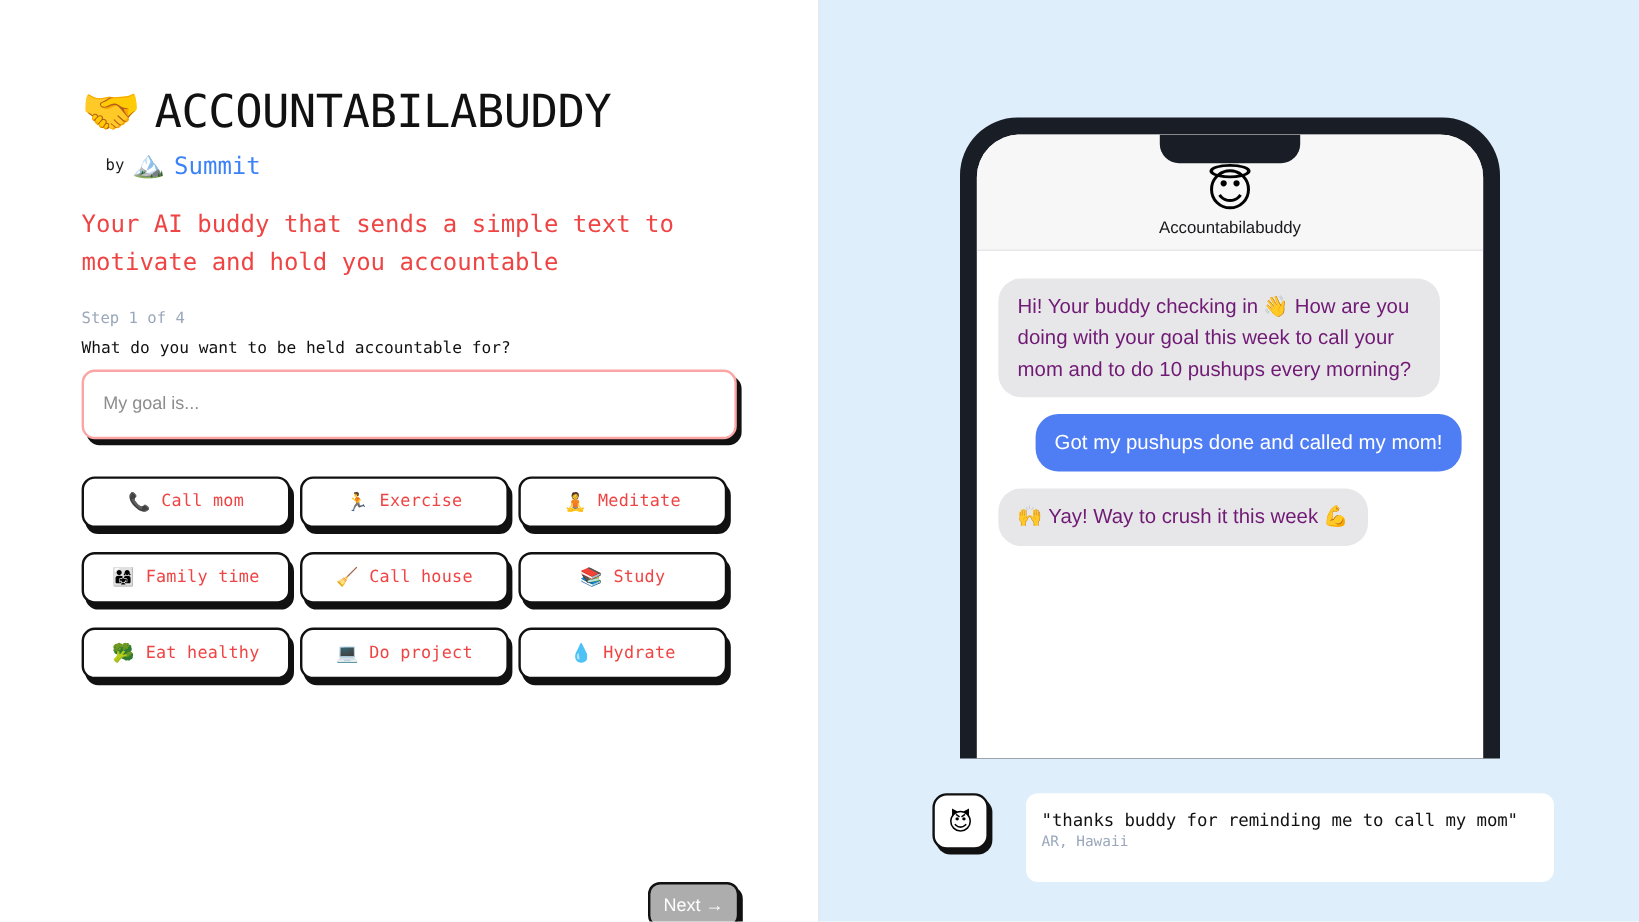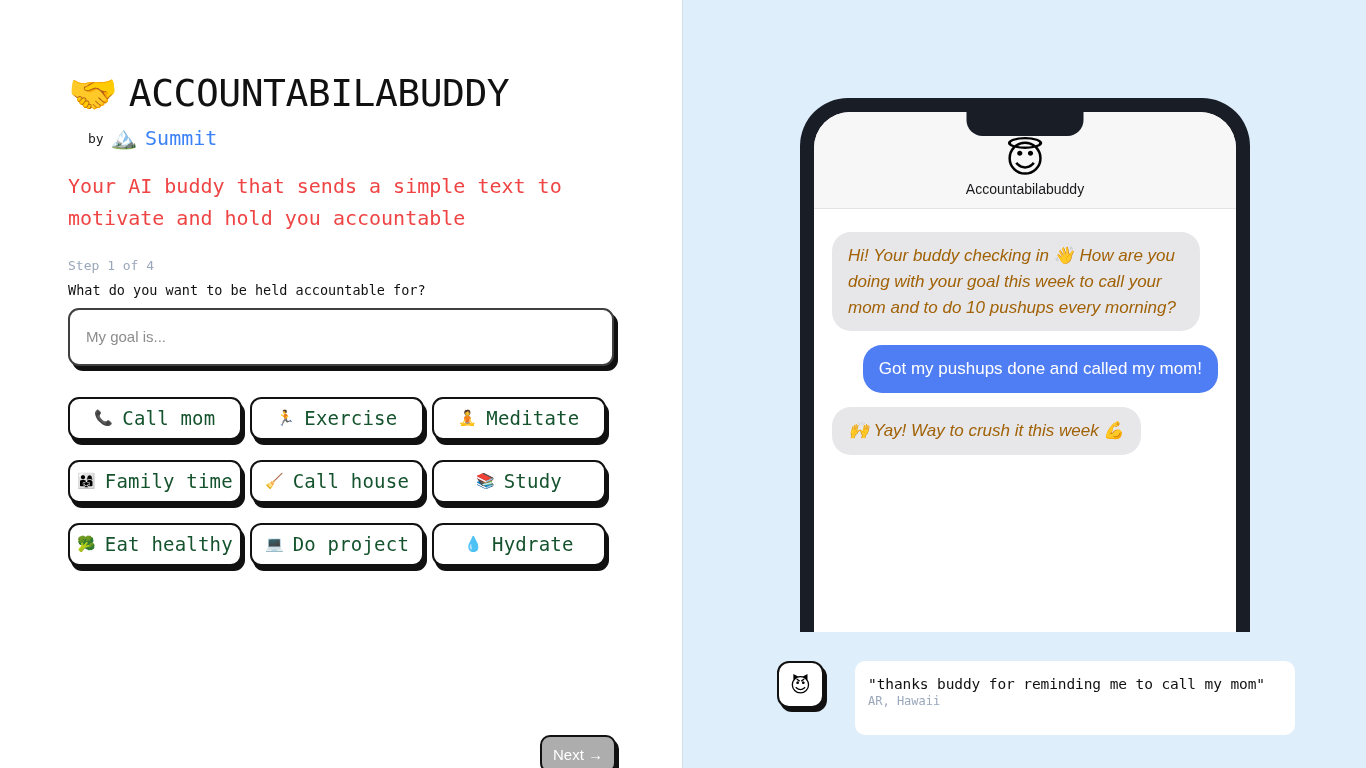--- a/index.html
+++ b/index.html
@@ -108,21 +108,21 @@
     font-size: 13.5px;
     color: #111111;
     font-family: "DejaVu Sans Mono", monospace;
   }
 
   .goal-input {
     margin-top: 10px;
     width: 546px;
     height: 58px;
     background: #ffffff;
-    border: 2px solid #404040;
+    border: 2px solid #fca5a5;
     border-radius: 11px;
     box-shadow: 4px 5px 0 #111111;
     padding: 0 16px;
     font-family: "Liberation Sans", sans-serif;
     font-size: 15px;
     color: #111111;
     outline: none;
     display: block;
   }
   .goal-input::placeholder { color: #8d8d8d; }
@@ -150,22 +150,22 @@
     font-family: "DejaVu Sans Mono", monospace;
   }
 
   .chip-emoji {
     font-size: 15px;
     line-height: 1;
     font-family: "DejaVu Sans", sans-serif;
   }
 
   .chip-label {
-    font-size: 19px;
-    color: #14532d;
+    font-size: 14px;
+    color: #ef4444;
     letter-spacing: 0.2px;
   }
 
   .next-btn {
     position: absolute;
     left: 540px;
     top: 735px;
     width: 76px;
     height: 38px;
     background: #adadad;
@@ -256,23 +256,22 @@
     padding: 11px 16px;
     font-family: "Liberation Sans", sans-serif;
     font-size: 17px;
     line-height: 1.52;
     position: relative;
   }
 
   .bubble.incoming {
     align-self: flex-start;
     background: #e7e7e9;
-    color: #a16207;
+    color: #701a75;
     border-radius: 19px;
-    font-style: italic;
   }
   .bubble.incoming::after {
     content: "";
     position: absolute;
     left: -5px;
     bottom: 0;
     width: 16px;
     height: 16px;
     background: #e7e7e9;
     border-bottom-right-radius: 14px;

